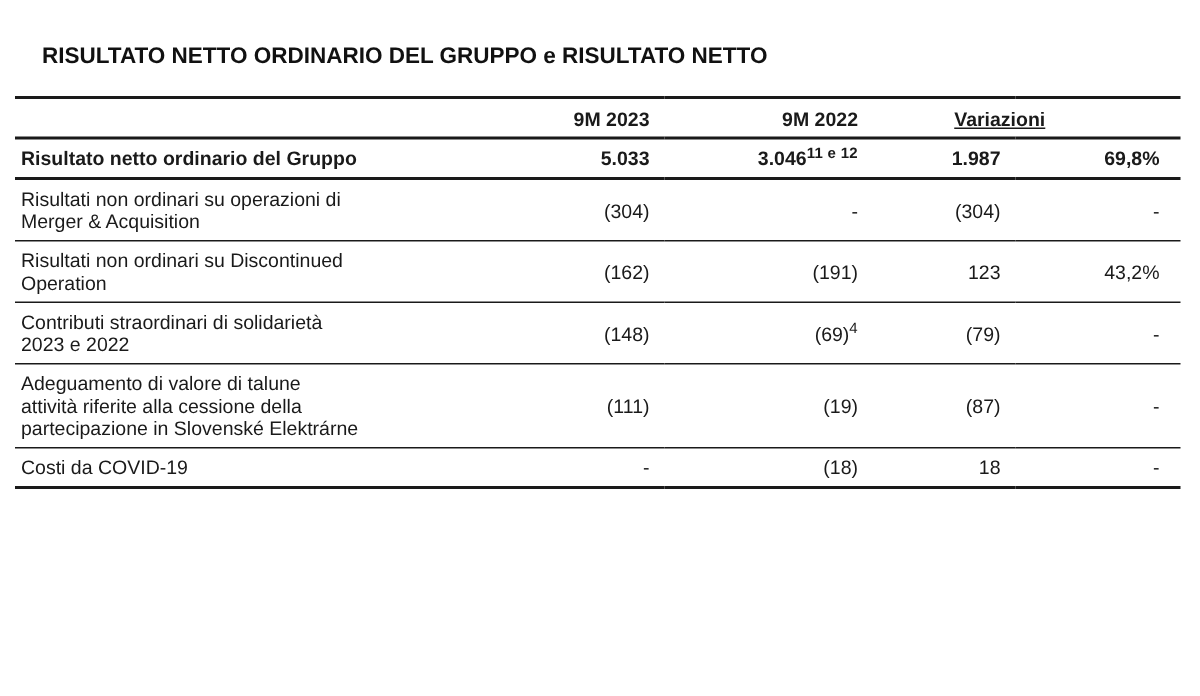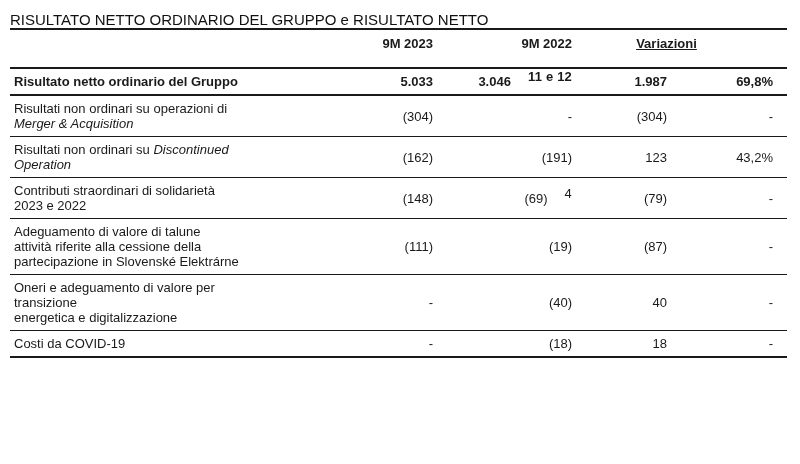--- a/index.html
+++ b/index.html
@@ -13,22 +13,22 @@
     font-family: "Liberation Sans", sans-serif;
     color: #1a1a1a;
     overflow: hidden;
   }
   .page {
     padding: 12px 13px 0 10px;
   }
   .title {
     font-size: 15px;
     line-height: 16px;
-    font-weight: normal;
-    margin: 0;
+    font-weight: bold;
+    margin: 18px;
     color: #111;
   }
   .subtitle {
     font-size: 13px;
     line-height: 14px;
     margin-top: 28px;
     margin-bottom: 3px;
   }
   table.results {
     border-collapse: collapse;
@@ -39,21 +39,21 @@
   th, td {
     font-size: 13px;
     line-height: 15px;
     vertical-align: middle;
     padding: 5px 10px 5px 4px;
   }
   thead th {
     font-weight: bold;
     border-bottom: 2px solid #1a1a1a;
     padding-top: 6px;
-    padding-bottom: 16px;
+    padding-bottom: 4px;
   }
   th.num, td.num {
     text-align: right;
   }
   th.varhead {
     text-align: center;
     padding-right: 40px;
     text-decoration: underline;
   }
   td.label {
@@ -67,30 +67,28 @@
   tbody td {
     border-bottom: 1px solid #1a1a1a;
   }
   tr.thick td {
     border-bottom: 2px solid #1a1a1a;
   }
   tr.bold td {
     font-weight: bold;
   }
   .it {
-    font-style: italic;
   }
   sup.fn {
-    font-size: 13px;
+    font-size: 10px;
     line-height: 0;
     vertical-align: baseline;
     position: relative;
     top: -5px;
     letter-spacing: 0.2px;
-    margin-left: 17px;
   }
 </style>
 </head>
 <body>
 
 <div class="page">
   <h1 class="title">RISULTATO NETTO ORDINARIO DEL GRUPPO e RISULTATO NETTO</h1>
 
   <table class="results">
     <colgroup>
@@ -142,29 +140,20 @@
         </tr>
         <tr>
           <td class="label"><span>Adeguamento di valore di talune
 attività riferite alla cessione della
 partecipazione in Slovenské Elektrárne</span></td>
           <td class="num">(111)</td>
           <td class="num">(19)</td>
           <td class="num">(87)</td>
           <td class="num pct">-</td>
         </tr>
-        <tr>
-          <td class="label"><span>Oneri e adeguamento di valore per
-transizione
-energetica e digitalizzazione</span></td>
-          <td class="num">-</td>
-          <td class="num">(40)</td>
-          <td class="num">40</td>
-          <td class="num pct">-</td>
-        </tr>
         <tr class="thick">
           <td class="label"><span>Costi da COVID-19</span></td>
           <td class="num">-</td>
           <td class="num">(18)</td>
           <td class="num">18</td>
           <td class="num pct">-</td>
         </tr>
       </tbody>
   </table>
 </div>

